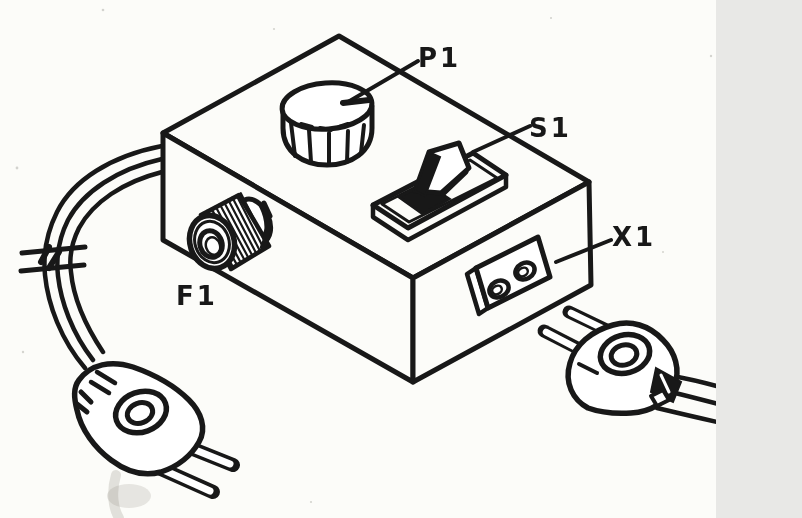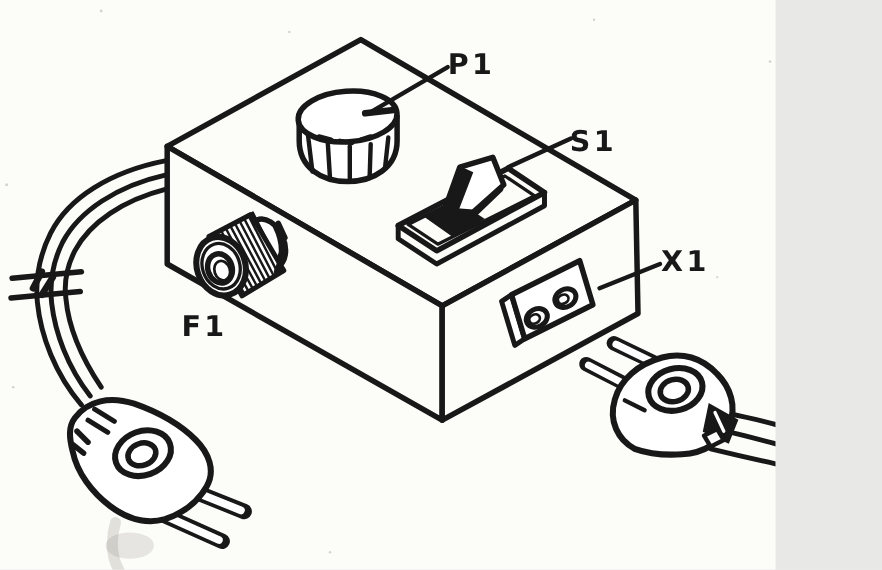--- a/index.html
+++ b/index.html
@@ -1,20 +1,21 @@
 <!DOCTYPE html>
 <html><head>
 <meta charset="utf-8">
 <style>
   html,body{margin:0;padding:0;background:#e8e8e6;}
   .stage{
     width:705px;height:518px;
     background:#fcfcf9;
     position:relative;overflow:hidden;
     font-family:"DejaVu Sans", sans-serif;
+    padding-left:11px;
   }
   svg{display:block}
   .ink{stroke:#181818;fill:none;stroke-linecap:round;stroke-linejoin:round;}
   .paperfill{fill:#fcfcf9;}
   .whitefill{fill:#ffffff;}
   .blackfill{fill:#181818;stroke:#181818;}
   text.lbl{
     font-family:"DejaVu Sans", sans-serif;
     font-weight:bold;
     font-size:26px;

